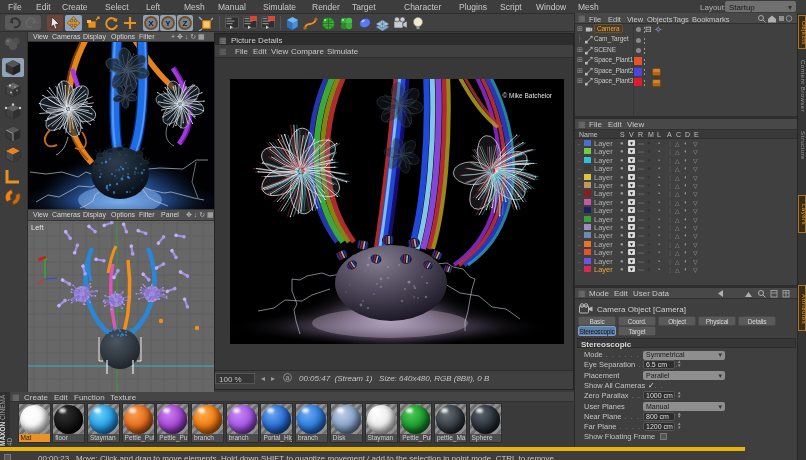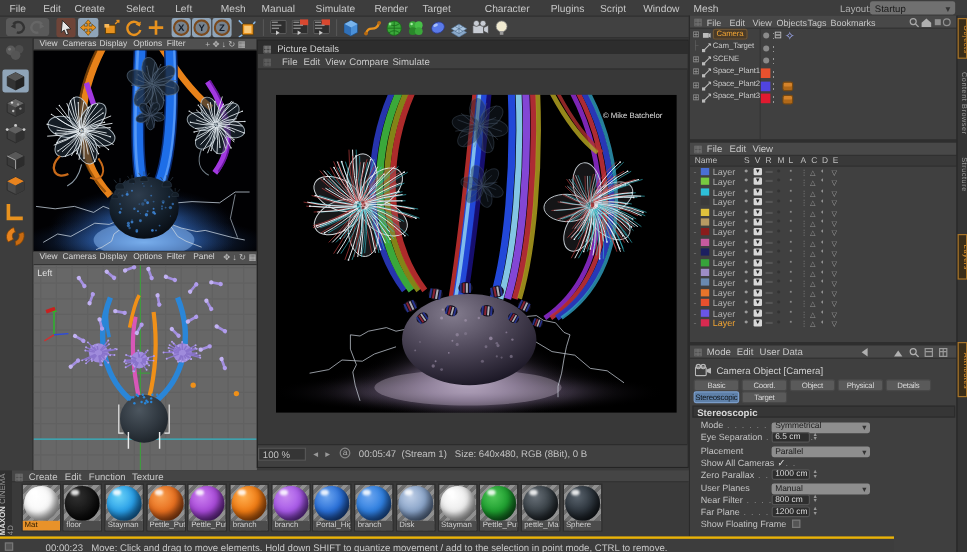--- a/index.html
+++ b/index.html
@@ -1322,21 +1322,21 @@
         <path d="M261.9,89.6 Q263.1,77.4 266.6,65.9" stroke="#cc4444" stroke-width="0.6" fill="none" opacity="0.75" transform="translate(-2,0)"></path>
         <path d="M261.9,89.6 Q263.1,77.4 266.6,65.9" stroke="#33bbc8" stroke-width="0.6" fill="none" opacity="0.75" transform="translate(2,0)"></path>
         <path d="M261.9,89.6 Q263.1,77.4 266.6,65.9" stroke="#cdd8e2" stroke-width="0.7" fill="none" opacity="0.8"></path>
         <text x="322" y="19" text-anchor="end" font-size="6.5" fill="#e0e0e0" font-family="Liberation Sans, sans-serif">© Mike Batchelor</text>
       </svg>
   <div class="abs" style="left:0;top:336px;width:358px;height:19px;background:#404040;border-top:1px solid #2c2c2c;color:#c2c2c2;font-size:8px;">
     <span class="abs" style="left:0;top:2px;width:40px;height:11px;background:#353535;border:1px solid #555;padding:1px 3px;">100 %</span>
     <span class="abs" style="left:46px;top:3px;color:#999;">◂</span>
         <span class="abs" style="left:56px;top:3px;color:#999;">▸</span>
     <span class="abs" style="left:68px;top:2px;width:9px;height:9px;border:1px solid #888;border-radius:50%;text-align:center;font-size:7px;color:#aaa;">a</span>
-    <span class="abs" style="left:84px;top:3px;">00:05:47&nbsp; (Stream 1) &nbsp; Size: 640x480, RGB (8Bit), 0 B</span>
+    <span class="abs" style="left:84px;top:3px;font-style:italic;">00:05:47&nbsp; (Stream 1) &nbsp; Size: 640x480, RGB (8Bit), 0 B</span>
   </div>
 </div>
 
 <div id="rightpanel" class="abs" style="left:574px;top:13px;width:223px;height:447px;background:#3f3f3f;border-left:1px solid #2a2a2a;font-size:8px;color:#c8c8c8;">
 
   <div class="abs" style="left:0;top:0;width:223px;height:11px;background:#484848;border-bottom:1px solid #303030;">
     <span class="abs" style="left:3px;top:1px;color:#777;">▦</span>
     <span class="abs" style="left:14px;top:2px;font-size:7.5px;">File</span>
         <span class="abs" style="left:33px;top:2px;font-size:7.5px;">Edit</span>
         <span class="abs" style="left:52px;top:2px;font-size:7.5px;">View</span>
@@ -1683,21 +1683,21 @@
   <div class="abs tabb" style="left:3px;top:313px;background:#5e80a8;border-color:#7a9cc8;color:#10151a;">Stereoscopic</div>
   <div class="abs tabb" style="left:43px;top:313px;">Target</div>
   <div class="abs" style="left:2px;top:325px;width:219px;height:10px;background:#363636;border:1px solid #2c2c2c;color:#d8d8d8;font-weight:bold;padding:1px 3px;font-size:8px;">Stereoscopic</div>
   <div id="attrrows" class="abs" style="left:0;top:337px;width:223px;height:110px;">
 <div class="arow" style="top:0.0px;"><span class="lab">Mode</span><span style="color:#888;letter-spacing:1px;">&nbsp;. . . . . . .</span><span class="aval"><span class="drop" style="display:inline-block;">Symmetrical</span></span></div>
 <div class="arow" style="top:10.3px;"><span class="lab">Eye Separation</span><span style="color:#888;letter-spacing:1px;">&nbsp;. . . . . . .</span><span class="aval"><span class="nfield">6.5 cm</span><span class="spin">▲<br>▼</span></span></div>
 <div class="arow" style="top:20.6px;"><span class="lab">Placement</span><span class="aval"><span class="drop" style="display:inline-block;">Parallel</span></span></div>
 <div class="arow" style="top:30.9px;"><span class="lab">Show All Cameras</span><span style="color:#888;letter-spacing:1px;">&nbsp;. . .</span><span class="aval" style="color:#ddd;font-size:8px;top:0;left:64px;">✓</span></div>
 <div class="arow" style="top:41.2px;"><span class="lab">Zero Parallax</span><span style="color:#888;letter-spacing:1px;">&nbsp;. . . . . . .</span><span class="aval"><span class="nfield">1000 cm</span><span class="spin">▲<br>▼</span></span></div>
 <div class="arow" style="top:51.5px;"><span class="lab">User Planes</span><span class="aval"><span class="drop" style="display:inline-block;">Manual</span></span></div>
-<div class="arow" style="top:61.8px;"><span class="lab">Near Filter</span><span style="color:#888;letter-spacing:1px;">&nbsp;. . . . . . .</span><span class="aval"><span class="nfield">800 cm</span><span class="spin">▲<br>▼</span></span></div>
+<div class="arow" style="top:61.8px;"><span class="lab">Near Plane</span><span style="color:#888;letter-spacing:1px;">&nbsp;. . . . . . .</span><span class="aval"><span class="nfield">800 cm</span><span class="spin">▲<br>▼</span></span></div>
 <div class="arow" style="top:72.1px;"><span class="lab">Far Plane</span><span style="color:#888;letter-spacing:1px;">&nbsp;. . . . . . .</span><span class="aval"><span class="nfield">1200 cm</span><span class="spin">▲<br>▼</span></span></div>
 <div class="arow" style="top:82.4px;"><span class="lab">Show Floating Frame</span><span class="aval" style="top:1px;left:76px;"><span style="display:inline-block;width:7px;height:7px;background:#555;border:1px solid #777;"></span></span></div>
 </div>
 </div>
 
 <div id="tabstrip" class="abs" style="left:797px;top:13px;width:9px;height:447px;background:#343434;border-left:1px solid #262626;">
       <div style="position:absolute;left:0px;top:2px;width:8px;height:34px;background:#3a2d18;border:1px solid #a8752a;color:#e89a30;font-size:6px;overflow:hidden;">
         <div style="writing-mode:vertical-rl;width:8px;height:34px;text-align:center;letter-spacing:0.5px;">Objects</div>
       </div>
       <div style="position:absolute;left:0px;top:40px;width:8px;height:66px;color:#9a9a9a;font-size:6px;overflow:hidden;">
@@ -1789,19 +1789,19 @@
       </div>
       <div style="position:absolute;left:458.6px;top:11px;width:33px;height:40px;background:repeating-linear-gradient(135deg,#909090 0 3px,#6e6e6e 3px 6px);border:1px solid #2e2e2e;">
         <div style="position:absolute;left:1px;top:1px;width:29px;height:29px;border-radius:50%;background:radial-gradient(circle at 35% 30%,#5a646e 0%,#2e363e 45%,#0e1216 85%);box-shadow:inset -3px -4px 6px rgba(0,0,0,0.45);"></div>
         <div style="position:absolute;left:6px;top:4px;width:7px;height:5px;border-radius:50%;background:rgba(255,255,255,0.85);filter:blur(1px);"></div>
         <div style="position:absolute;left:0;bottom:0;width:31px;height:8px;background:#4c4c4c;color:#cfcfcf;font-size:6.5px;padding-left:2px;overflow:hidden;white-space:nowrap;">Sphere</div>
       </div>
     </div>
 <div class="abs" style="left:0;top:392px;width:10px;height:55px;background:#303030;"></div>
 <div class="abs" style="left:-1px;top:392px;width:12px;height:56px;color:#ddd;font-size:6.5px;writing-mode:vertical-rl;transform:rotate(180deg);text-align:left;padding-top:2px;"><b>MAXON</b>&nbsp;<span style="color:#999">CINEMA 4D</span></div>
 
-<div class="abs" style="left:0;top:447px;width:745px;height:13px;background:#3d3d3d;border-top:2px solid #eab308;">
+<div class="abs" style="left:0;top:447px;width:745px;height:13px;background:#3d3d3d;border-top:4px solid #eab308;">
   <span class="abs" style="left:4px;top:3px;width:7px;height:7px;background:#555;border:1px solid #777;"></span>
   <span class="abs mtxt" style="left:38px;top:2.5px;font-size:8px;color:#c8c8c8;">00:00:23</span>
   <span class="abs mtxt" style="left:76px;top:2.5px;font-size:8px;text-align:right;">Move: Click and drag to move elements. Hold down SHIFT to quantize movement / add to the selection in point mode, CTRL to remove.</span>
 </div>
 
 </div>
 
 </body></html>

